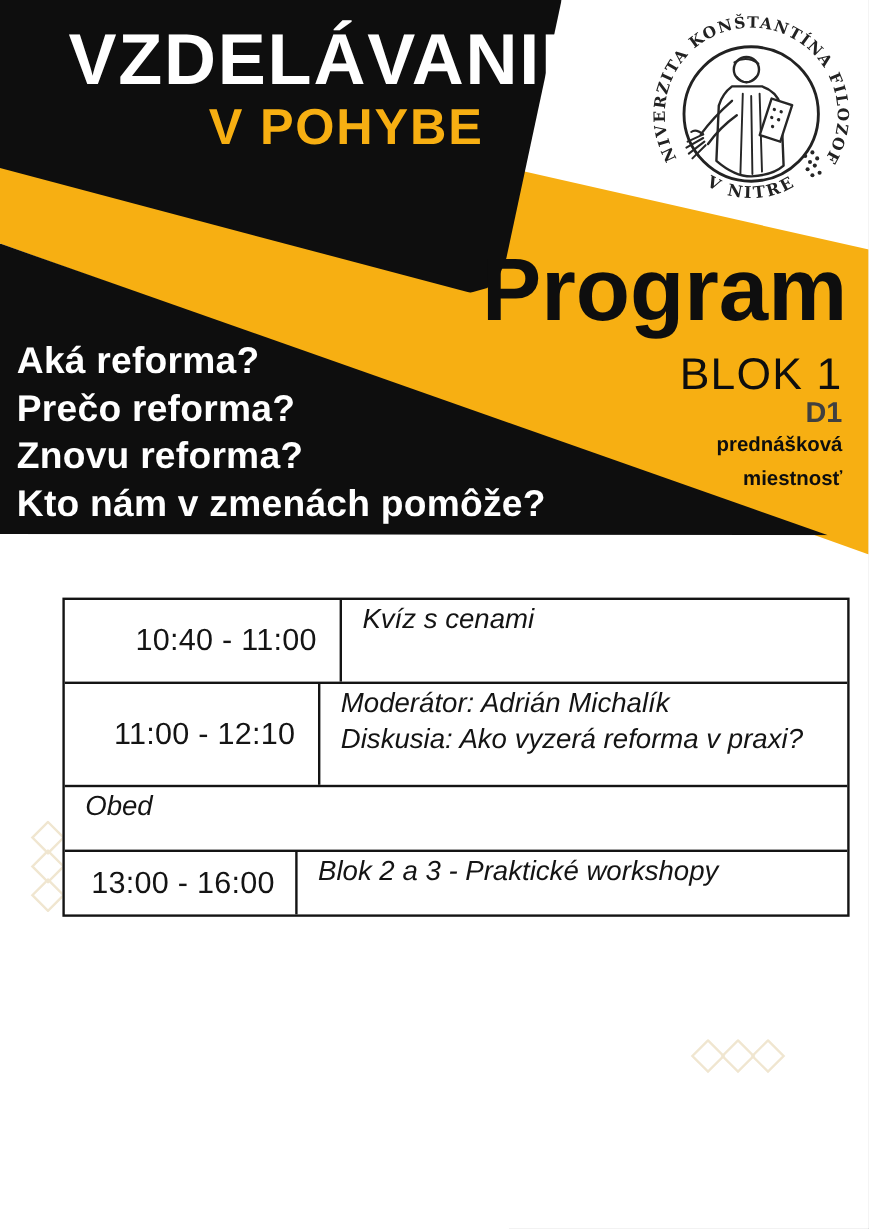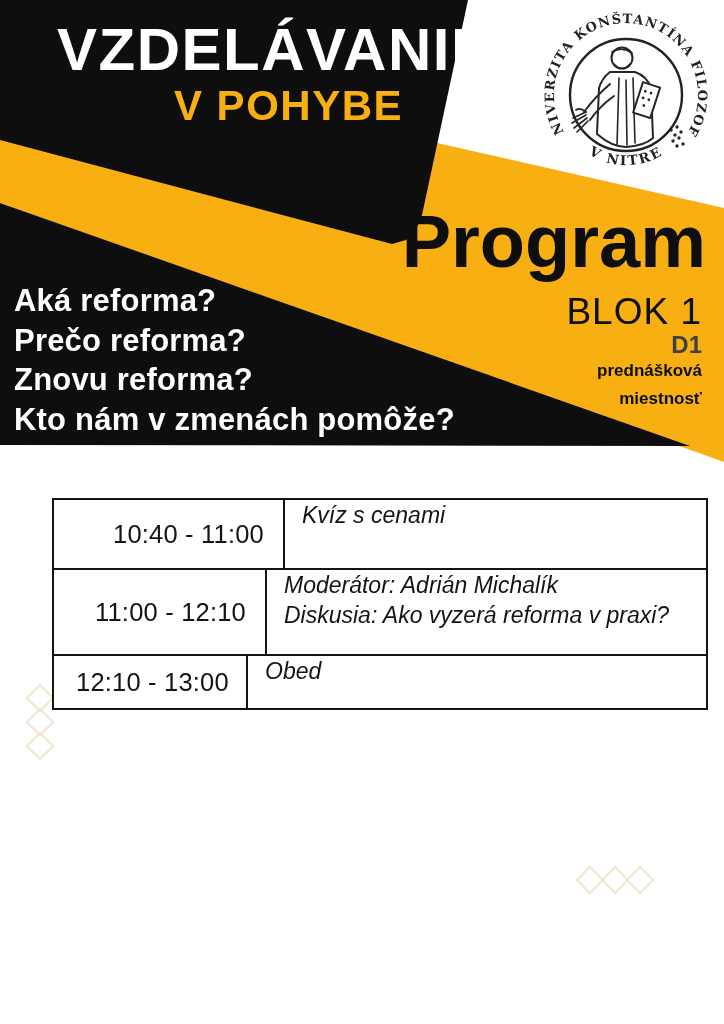--- a/index.html
+++ b/index.html
@@ -181,20 +181,25 @@
       </div>
     </div>
     <div class="sched-row row-h2">
       <div class="cell-time">11:00 - 12:10</div>
       <div class="cell-event">
         <span>Moderátor: Adrián Michalík</span>
         <span>Diskusia: Ako vyzerá reforma v praxi?</span>
       </div>
     </div>
     <div class="sched-row row-h3">
-      <div class="cell-time">12:10 - 13:00</div>
       <div class="cell-event">
         <span>Obed</span>
       </div>
     </div>
+    <div class="sched-row row-h4">
+      <div class="cell-time">13:00 - 16:00</div>
+      <div class="cell-event">
+        <span>Blok 2 a 3 - Praktické workshopy</span>
+      </div>
+    </div>
   </div>
 
 </div>
 
 </body></html>

